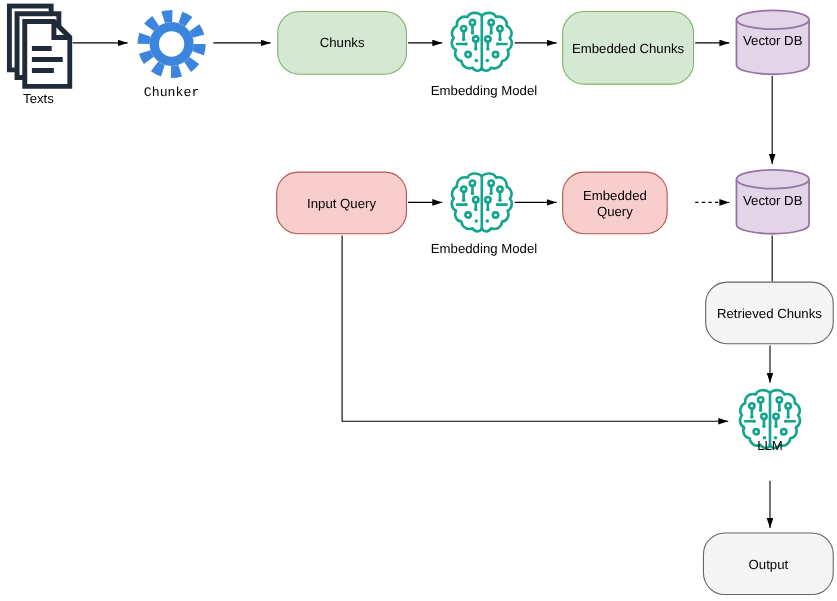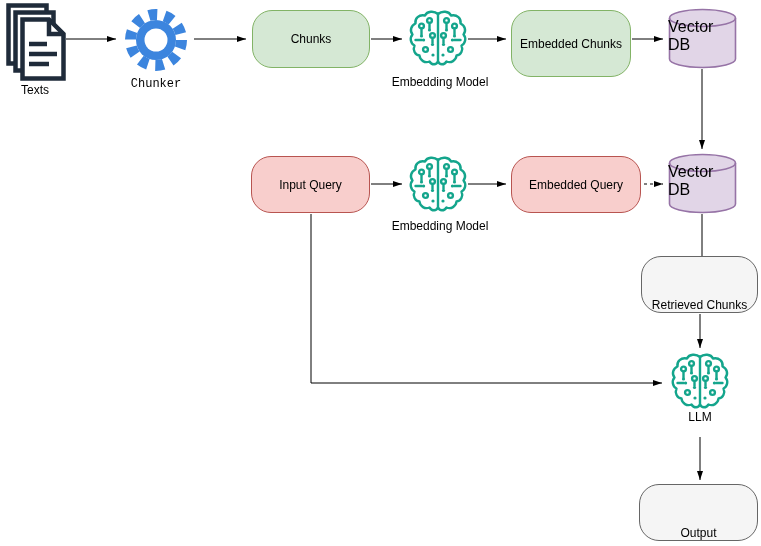--- a/index.html
+++ b/index.html
@@ -10,28 +10,28 @@
   .edges{position:absolute;left:0;top:0;width:761px;height:546px;pointer-events:none;}
   .edge{stroke:#000;stroke-width:1;fill:none;}
   .edge.dashed{stroke-dasharray:3 3;}
   .node{position:absolute;box-sizing:border-box;}
   .box{
     display:flex;align-items:center;justify-content:center;text-align:center;
     border-radius:20px;font-size:12px;border:1px solid;
   }
   .box.green{background:#d5e8d4;border-color:#82b366;}
   .box.red{background:#f8cecc;border-color:#b85450;}
-  .box.gray{background:#f5f5f5;border-color:#666666;align-items:flex-end;}
+  .box.gray{background:#f5f5f5;border-color:#666666;}
   .icon-label{
     position:absolute;text-align:center;font-size:12px;line-height:13px;
   }
   .cyl{position:absolute;}
   .cyl-label{
-    position:absolute;left:0;top:10px;width:100%;
-    font-size:16px;
+    position:absolute;left:0;top:22px;width:100%;text-align:center;
+    font-size:12px;
   }
   .hidden-defs{position:absolute;width:0;height:0;overflow:hidden;}
 </style>
 </head>
 <body>
 
 <div class="canvas">
 
   <svg class="hidden-defs" aria-hidden="true">
     <defs>
@@ -147,39 +147,39 @@
     <span>Input Query</span>
   </div>
 
   <div class="node" style="left:408px;top:155px;width:60px;height:58px;">
     <svg width="60" height="58">
         <use href="#brain-sym"></use>
       </svg>
   </div>
   <div class="icon-label" style="left:383px;top:220px;width:114px;">Embedding Model</div>
 
-  <div class="node box red" style="left:511px;top:156px;width:130px;height:57px;">
+  <div class="node box red" style="left:511px;top:156px;width:96px;height:57px;">
     <span>Embedded Query</span>
   </div>
 
   <div class="cyl" style="left:668px;top:153px;width:69px;height:61px;">
     <svg width="69" height="61">
         <use href="#cylinder-sym"></use>
       </svg>
     <span class="cyl-label">Vector DB</span>
   </div>
 
   <div class="node box gray" style="left:641px;top:256px;width:117px;height:57px;">
     <span>Retrieved Chunks</span>
   </div>
 
   <div class="node" style="left:670px;top:352px;width:60px;height:58px;">
     <svg width="60" height="58">
         <use href="#brain-sym"></use>
       </svg>
   </div>
-  <div class="icon-label" style="left:670px;top:411px;width:60px;">LLM</div>
+  <div class="icon-label" style="left:670px;top:399px;width:60px;">LLM</div>
 
   <div class="node box gray" style="left:639px;top:484px;width:119px;height:57px;">
     <span>Output</span>
   </div>
 
 </div>
 
 </body></html>

